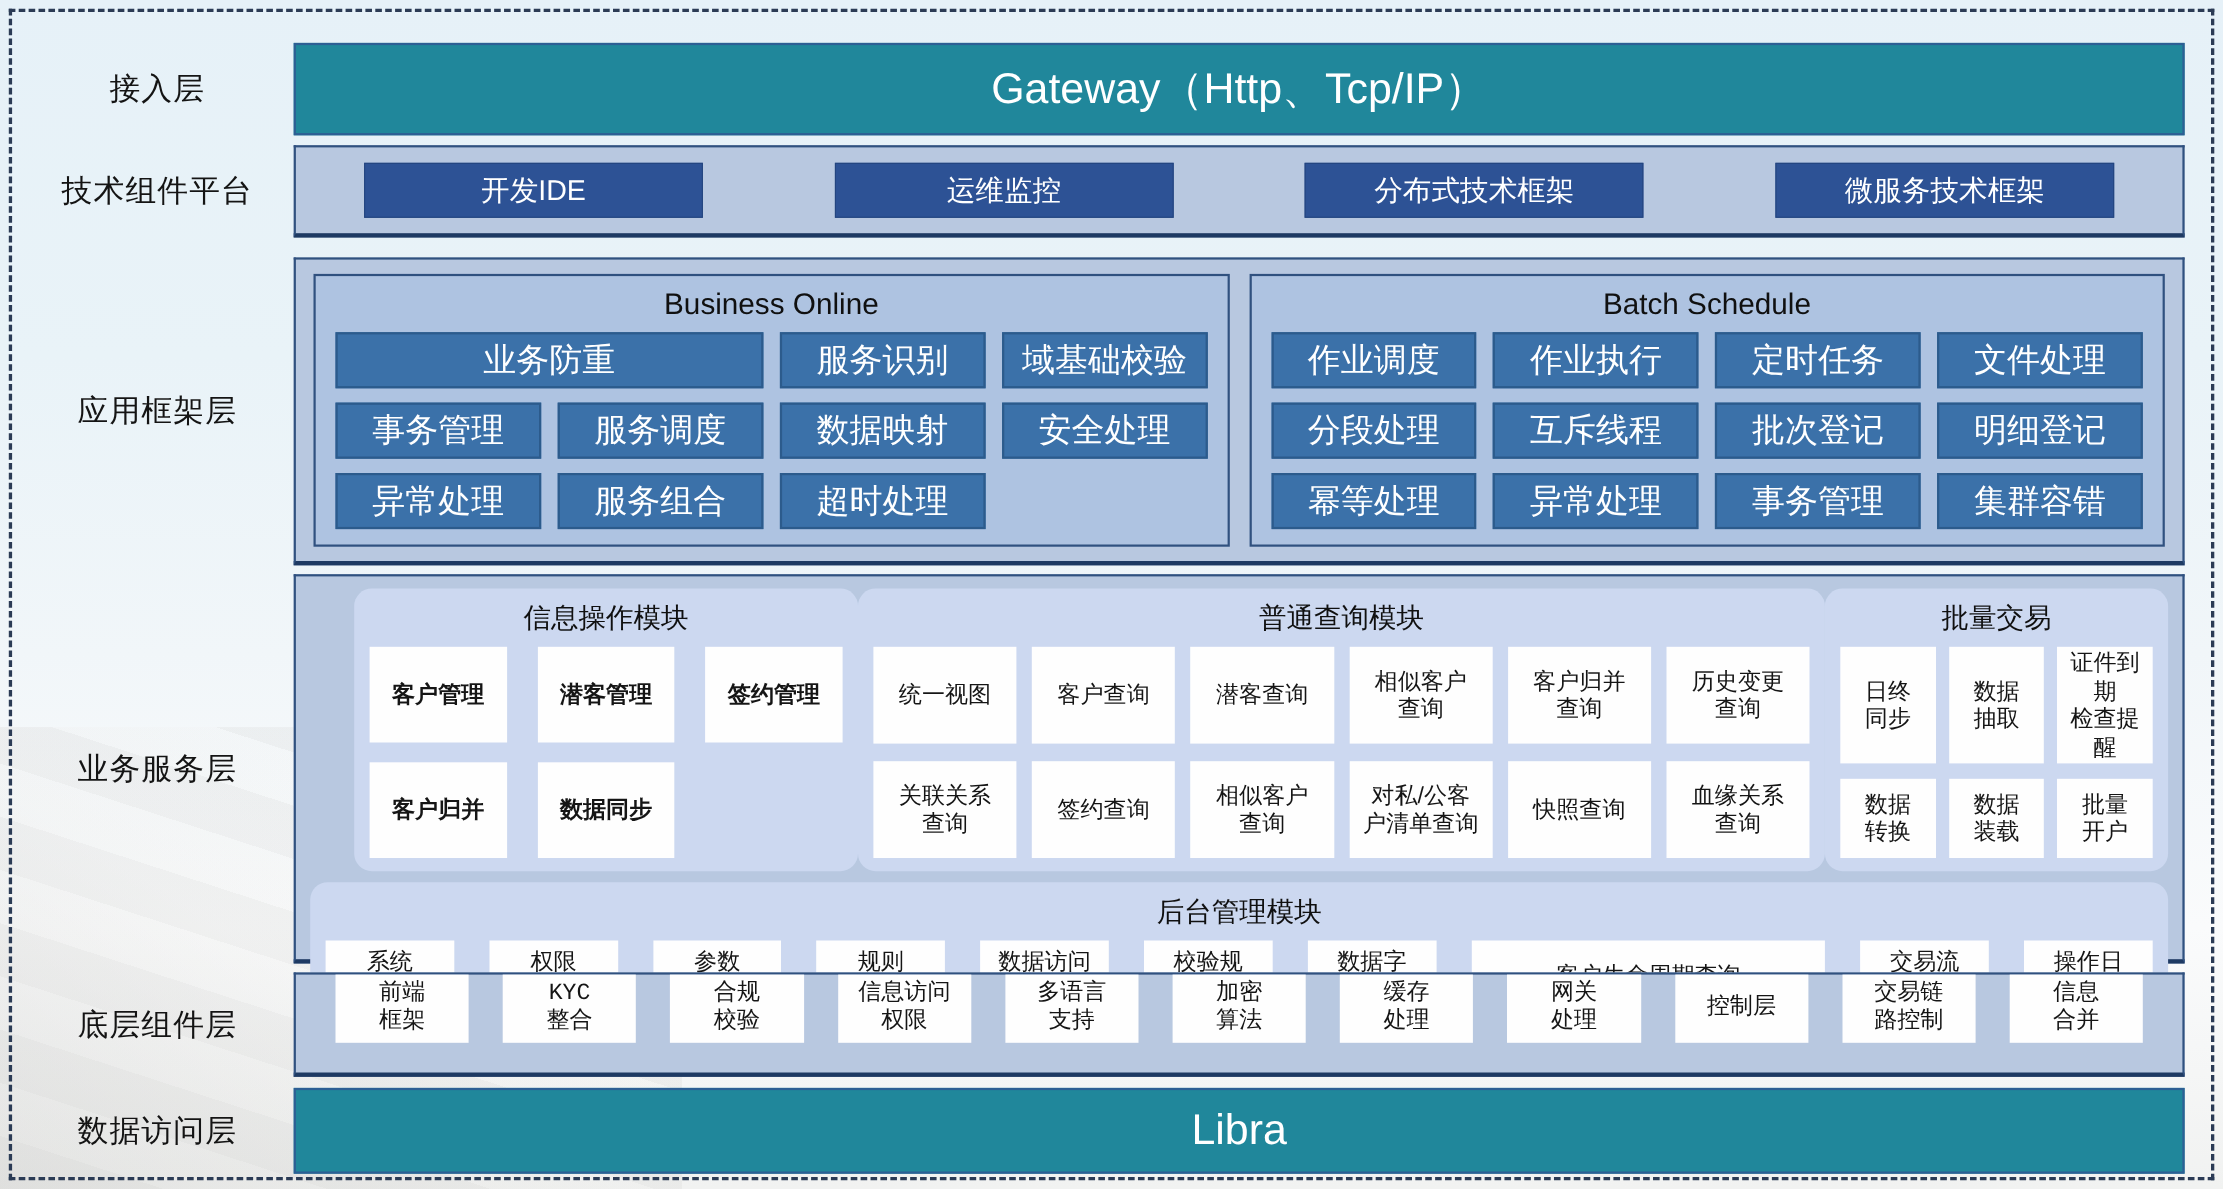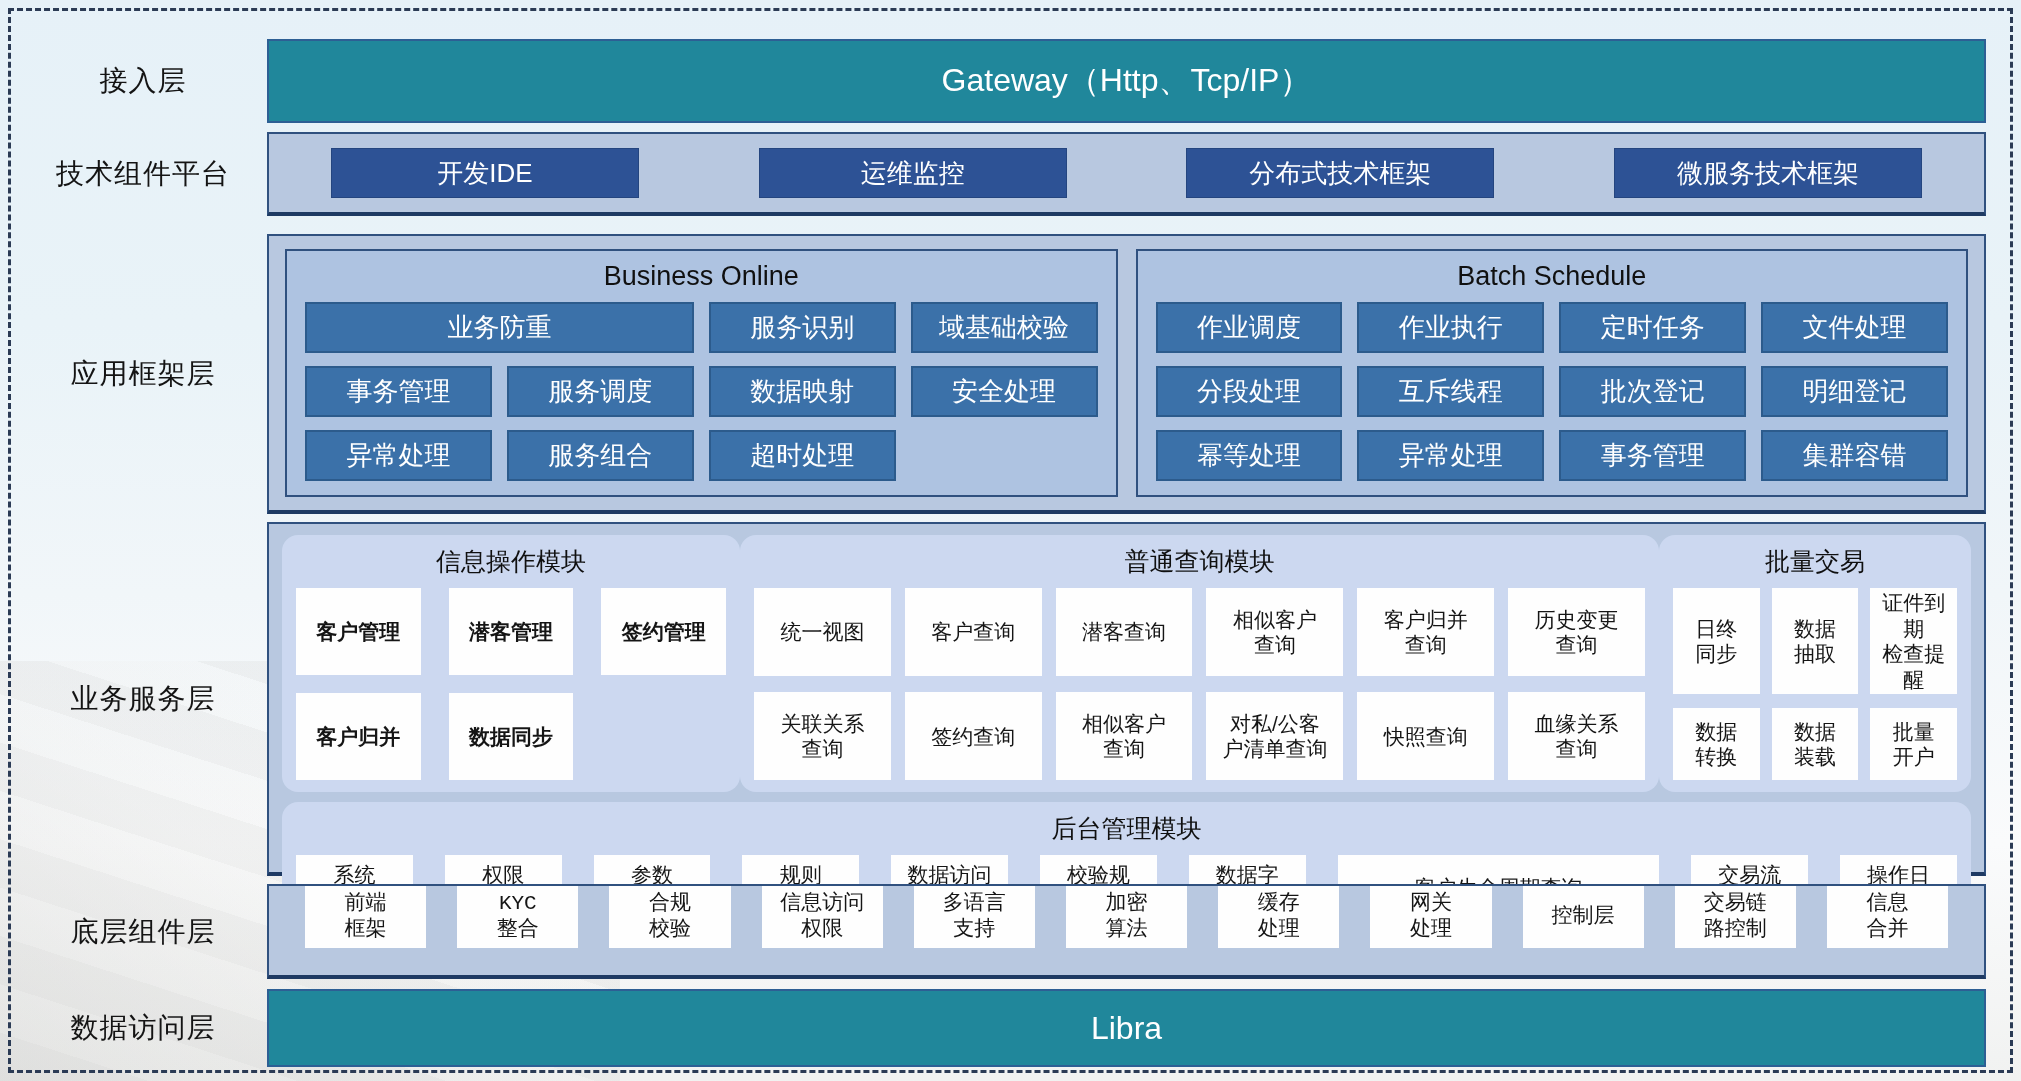--- a/index.html
+++ b/index.html
@@ -30,47 +30,47 @@
 
   .band-access  { height:84px;  margin-top:10px; }
   .band-tech    { height:84px;  margin-top:9px;text-align:center;  }
   .band-app     { height:280px; margin-top:18px; }
   .band-biz     { height:354px; margin-top:8px;  }
   .band-base    { height:95px;  margin-top:8px;  }
   .band-data    { height:78px;  margin-top:10px; }
 
   .teal-bar {
     height:100%; background:#20879b; border:2px solid #2d5f94;
-    color:#fff; font-size:32px;
+    color:#fff; font-size:39px;
     display:flex; align-items:center; justify-content:center;
   }
 
   .panel {
     height:100%; background:#b8c8e0;
     border:2px solid #30517f; border-bottom:4px solid #1e3a63;
   }
 
   .tech-panel { display:flex; align-items:center; justify-content:space-between; padding:0 62px; }
   .btn-dark {
     width:308px; height:50px; background:#2d5295; border:1px solid #24457f;
     color:#fff; font-size:26px; display:flex; align-items:center; justify-content:center;
   }
 
   .app-panel { display:flex; gap:18px; padding:13px 16px; }
   .sub-panel { flex:1; background:#aec3e1; border:2px solid #30517f; padding:4px 18px 14px; display:flex; flex-direction:column; }
   .sub-title { text-align:center; font-size:27px; color:#101010; padding:6px 0 10px; }
   .grid4 { display:grid; grid-template-columns:repeat(4,1fr); gap:13px 15px; flex:1; }
   .btn-mid {
-    background:#3b71a9; border:2px solid #2c5b8c; color:#fff; font-size:26px;
+    background:#3b71a9; border:2px solid #2c5b8c; color:#fff; font-size:30px;
     display:flex; align-items:center; justify-content:center; min-height:48px;
   }
   .span2 { grid-column:span 2; }
 
   .biz-panel { padding:11px 13px; display:flex; flex-direction:column; gap:10px; }
-  .biz-top { display:flex; gap:0; flex:1; }
+  .biz-top { display:flex; gap:0; flex:1;margin-left:40px; }
   .round-panel { background:#ccd8f0; border-radius:16px; padding:4px 14px 12px; display:flex; flex-direction:column; }
   .module-title { text-align:center; font-size:25px; color:#101010; padding:6px 0 10px; }
   .info-ops { flex:0 0 458px; }
   .query { flex:1; }
   .batch-trade { flex:0 0 312px; }
   .grid3 { display:grid; grid-template-columns:repeat(3,1fr); gap:18px 28px; flex:1; }
   .grid6 { display:grid; grid-template-columns:repeat(6,1fr); gap:16px 14px; flex:1; }
   .grid3t { display:grid; grid-template-columns:repeat(3,1fr); gap:14px 12px; flex:1; }
 
   .white-box {

